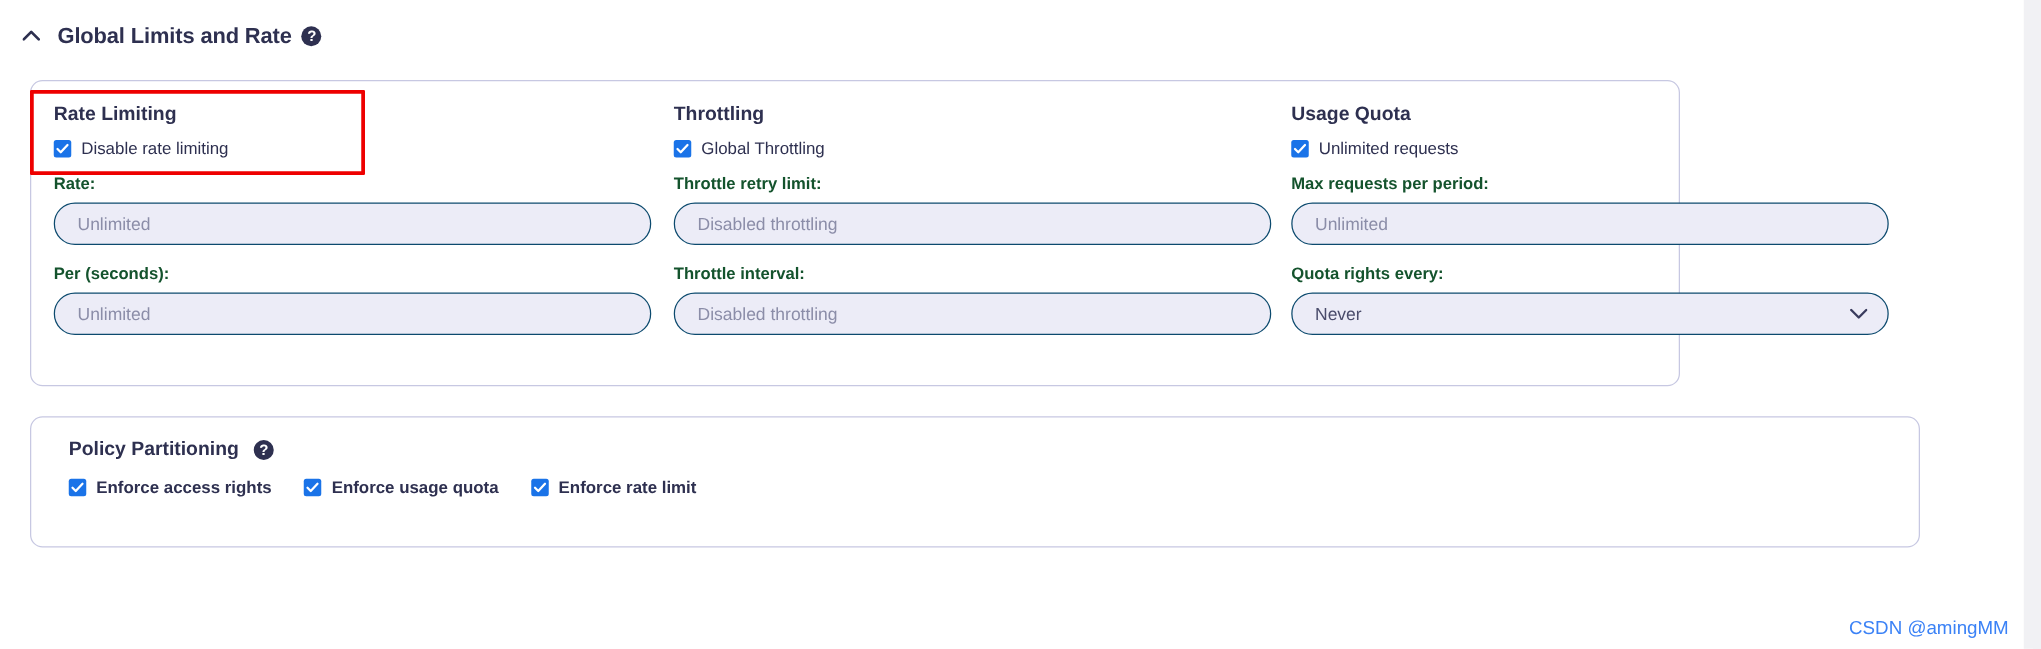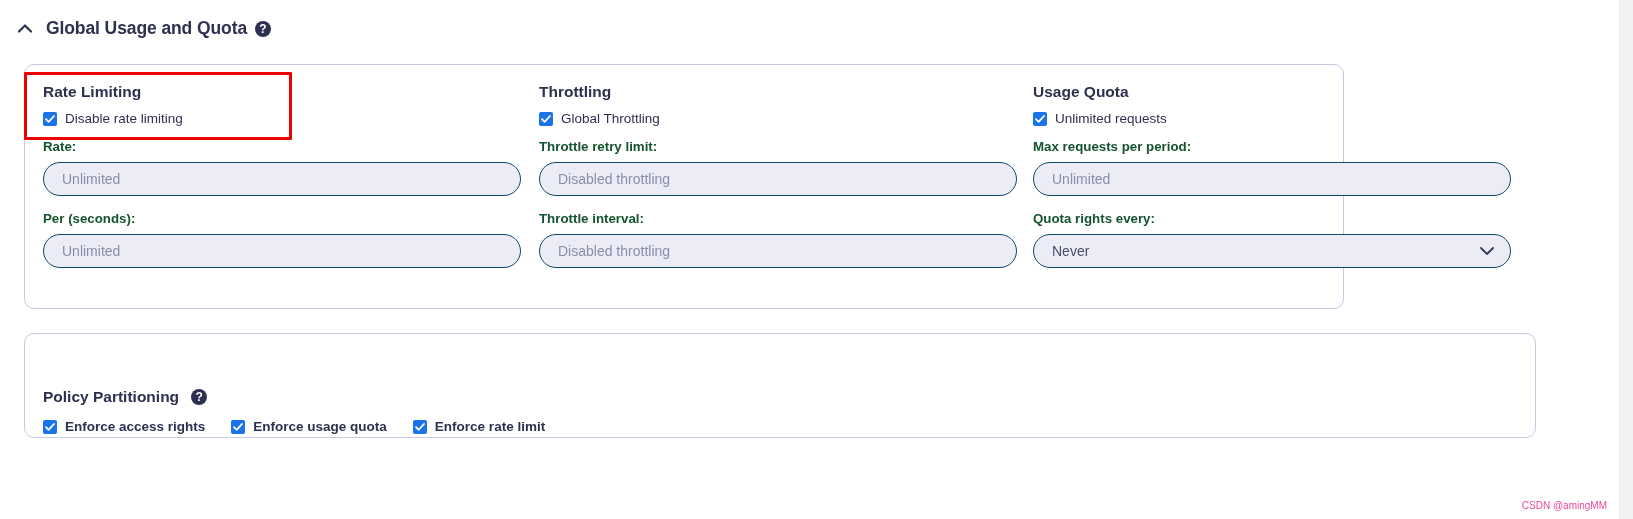--- a/index.html
+++ b/index.html
@@ -179,23 +179,22 @@
     position: absolute;
     right: 16px;
     top: 50%;
     transform: translateY(-50%);
     display: flex;
   }
 
   
   .pp-inner {
     position: absolute;
-    left: 18px;
+    left: 30px;
     top: 17px;
-    margin-top: 37px;
   }
   .pp-title-row {
     display: flex;
     align-items: center;
     margin-bottom: 13px;
   }
   .pp-title {
     font-size: 15.5px;
     font-weight: bold;
     color: #2e3050;
@@ -222,36 +221,36 @@
     border-radius: 1px;
     box-sizing: border-box;
     pointer-events: none;
   }
 
   
   .watermark {
     position: absolute;
     right: 26px;
     bottom: 8px;
-    font-size: 10px;
-    color: #ec4899;
+    font-size: 15px;
+    color: #3b82f6;
     font-family: "Liberation Sans", sans-serif;
     white-space: nowrap;
   }
 </style>
 </head>
 <body>
 
 <div class="section-header">
   <span class="chevron-toggle">
     <svg width="14" height="9" viewBox="0 0 14 9" aria-hidden="true">
       <path d="M1 7.5 L7 1.5 L13 7.5" fill="none" stroke="#2e3050" stroke-width="2.2" stroke-linecap="round" stroke-linejoin="round"></path>
     </svg>
   </span>
-  <span class="section-title">Global Usage and Quota</span>
+  <span class="section-title">Global Limits and Rate</span>
   <span class="help-badge">?</span>
 </div>
 
 <div class="card" id="limits-card">
   <div class="columns">
 
     <div class="col col-0">
       <div class="col-title">Rate Limiting</div>
 
       <div class="check-row">

